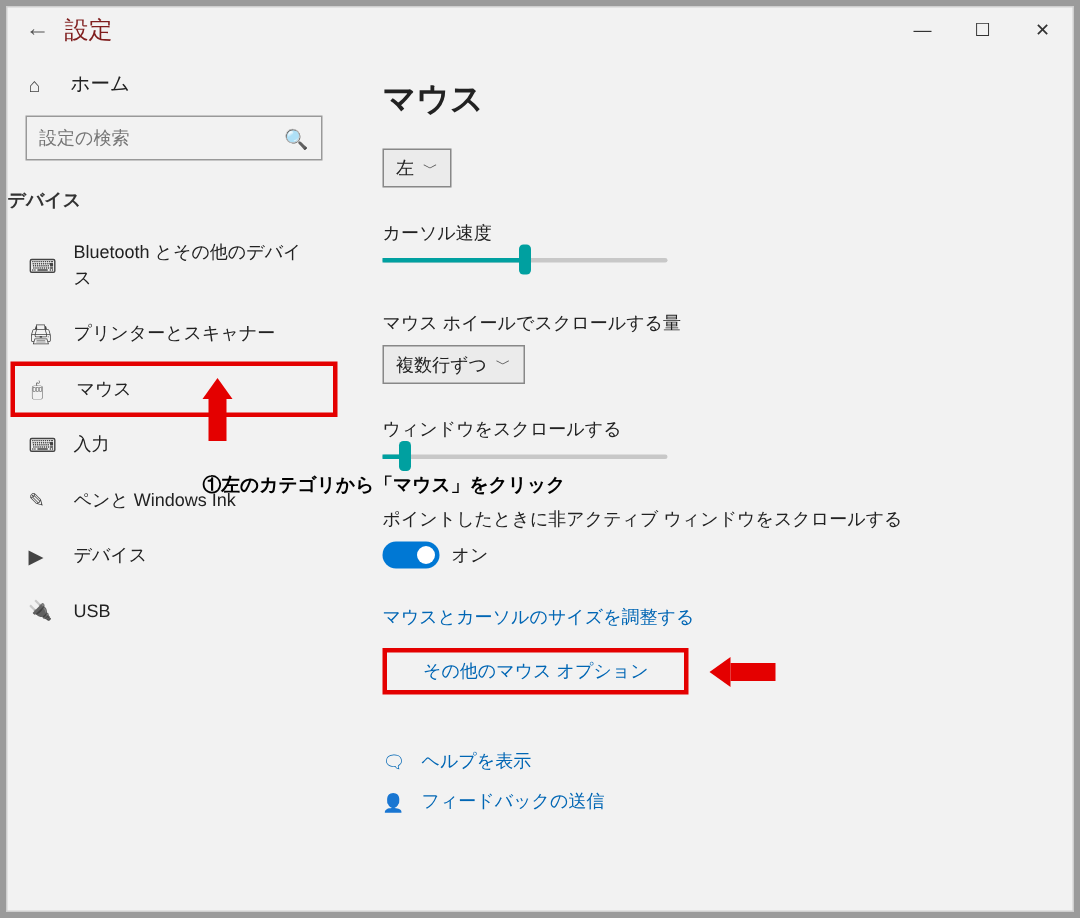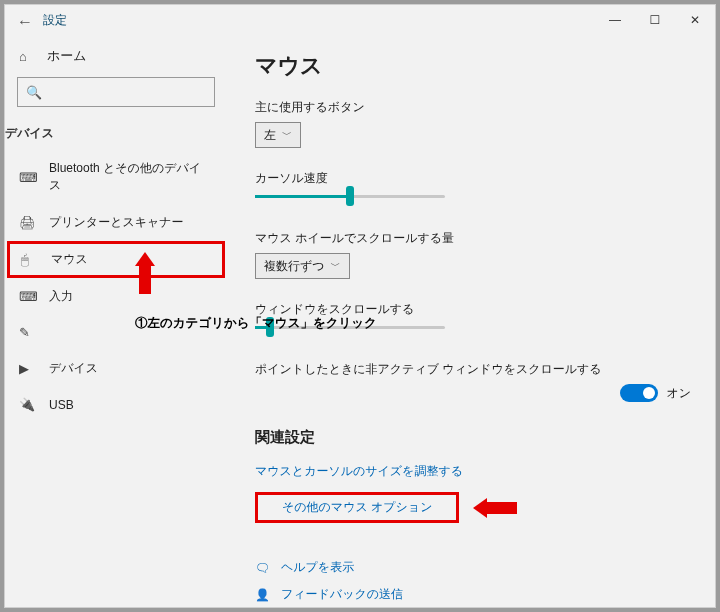--- a/index.html
+++ b/index.html
@@ -1,21 +1,21 @@
 <!DOCTYPE html>
 <html><head>
 <meta charset="utf-8">
 <style>
 * { margin:0; padding:0; box-sizing:border-box; font-family:"Yu Gothic UI","Meiryo",sans-serif; }
 body { background:#9b9b9b; width:720px; height:612px; overflow:hidden; }
 .outer-frame { width:720px; height:612px; padding:4px; background:#9b9b9b; }
 .window { width:712px; height:604px; background:#f2f2f2; position:relative; border:1px solid #cfcfcf; }
 .titlebar { height:30px; display:flex; align-items:center; padding:0 6px; }
 .titlebar .back { width:28px; text-align:center; color:#555; cursor:default; }
-.titlebar .title { font-size:12px; color:#0c4a6e; padding-left:4px; }
+.titlebar .title { font-size:16px; color:#7f1d1d; padding-left:4px; }
 .win-controls { position:absolute; right:0; top:0; display:flex; }
 .win-controls div { width:40px; height:30px; display:flex; align-items:center; justify-content:center; color:#333; font-size:12px; }
 .content { display:flex; height:calc(100% - 30px); }
 .sidebar { width:222px; padding:6px 0; }
 .home-row { display:flex; align-items:center; padding:6px 14px; font-size:13px; color:#222; }
 .home-row .ico { width:18px; margin-right:10px; color:#444; }
 .search-box { margin:6px 12px 12px 12px; height:30px; border:1px solid #999; background:#f2f2f2; display:flex; align-items:center; padding:0 8px; }
 .search-box input { border:none; background:transparent; outline:none; font-size:12px; color:#666; flex:1; }
 .search-box .sico { color:#666; font-size:13px; }
 .cat-hdr { padding:6px 14px 8px 0; font-size:12px; font-weight:bold; color:#333; }
@@ -24,21 +24,21 @@
 .nav-item.selected-frame { border:3px solid #e40000; margin:0 2px; padding:7px 11px; }
 .main { flex:1; padding:16px 24px 12px 28px; overflow:hidden; }
 h1.page { font-size:22px; font-weight:600; color:#222; margin-bottom:18px; }
 .lbl { font-size:12px; color:#222; margin-bottom:6px; }
 .sel { height:26px; border:1px solid #888; background:#ebebeb; display:inline-flex; align-items:center; padding:0 8px; font-size:12px; color:#222; }
 .sel .chev { margin-left:6px; color:#555; font-size:10px; }
 .slider-wrap { margin:8px 0 18px 0; }
 .slider-track { width:190px; height:3px; background:#c8c8c8; position:relative; border-radius:2px; }
 .slider-fill { position:absolute; left:0; top:0; height:3px; background:#00a0a0; }
 .slider-thumb { position:absolute; width:8px; height:20px; background:#00a0a0; top:-9px; border-radius:3px; }
-.toggle-row { display:flex; align-items:center; margin:6px 0 18px 0;justify-content:flex-end; }
+.toggle-row { display:flex; align-items:center; margin:6px 0 18px 0; }
 .toggle { width:38px; height:18px; border-radius:10px; background:#0078d4; position:relative; margin-right:8px; }
 .toggle .knob { width:12px; height:12px; border-radius:50%; background:white; position:absolute; right:3px; top:3px; }
 .toggle-row .state { font-size:12px; color:#222; }
 .section-hdr { font-size:15px; font-weight:600; color:#222; margin:26px 0 10px 0; }
 .link { color:#0066b4; font-size:12px; margin:10px 0; display:block; }
 .link-frame { border:3px solid #e40000; display:inline-block; padding:4px 24px; margin:6px 0; }
 .help-row { display:flex; align-items:center; margin:10px 0; font-size:12px; }
 .help-row .hi { width:20px; color:#0066b4; margin-right:6px; }
 .help-row .ht { color:#0066b4; }
 .anno1 { color:#000000; font-size:12.5px; font-weight:bold; position:absolute; }
@@ -65,20 +65,21 @@
     </div>
   </div>
 
   <div class="content">
     <div class="sidebar">
       <div class="home-row">
         <span class="ico">⌂</span>
         <span>ホーム</span>
       </div>
       <div class="search-box">
+        <input placeholder="設定の検索" style="">
         <span class="sico">🔍</span>
       </div>
       <div class="cat-hdr">デバイス</div>
 
       <div class="nav-item">
         <span class="ico">⌨</span>
         <span>Bluetooth とその他のデバイス</span>
       </div>
       <div class="nav-item">
         <span class="ico">🖨</span>
@@ -87,40 +88,40 @@
       <div class="nav-item selected-frame">
         <span class="ico">🖱</span>
         <span>マウス</span>
       </div>
       <div class="nav-item">
         <span class="ico">⌨</span>
         <span>入力</span>
       </div>
       <div class="nav-item">
         <span class="ico">✎</span>
+        <span>ペンと Windows Ink</span>
       </div>
       <div class="nav-item">
         <span class="ico">▶</span>
         <span>デバイス</span>
       </div>
       <div class="nav-item">
         <span class="ico">🔌</span>
         <span>USB</span>
       </div>
 
       <div class="arrow-up" style="left:130px; top:247px;">
         <div class="au-head"></div>
             <div class="au-body"></div>
       </div>
     </div>
 
     <div class="main">
       <h1 class="page">マウス</h1>
 
-      <div class="lbl">主に使用するボタン</div>
       <div class="sel">
         <span>左</span>
         <span class="chev">﹀</span>
       </div>
 
       <div class="spacer22"></div>
       <div class="lbl">カーソル速度</div>
       <div class="slider-wrap">
         <div class="slider-track">
           <div class="slider-fill" style="width:48%;"></div>
@@ -148,21 +149,20 @@
 
       <div class="spacer14"></div>
       <div class="lbl">ポイントしたときに非アクティブ ウィンドウをスクロールする</div>
       <div class="toggle-row">
         <div class="toggle">
               <div class="knob"></div>
             </div>
         <div class="state">オン</div>
       </div>
 
-      <div class="section-hdr">関連設定</div>
 
       <div class="anno2-row">
         <span class="link" style="margin:6px 10px 6px 0;">マウスとカーソルのサイズを調整する</span>
       </div>
 
       <div style="display:flex; align-items:center;">
         <span class="link-frame">
           <span class="link" style="margin:0;">その他のマウス オプション</span>
         </span>
         <span style="margin-left:14px;">

